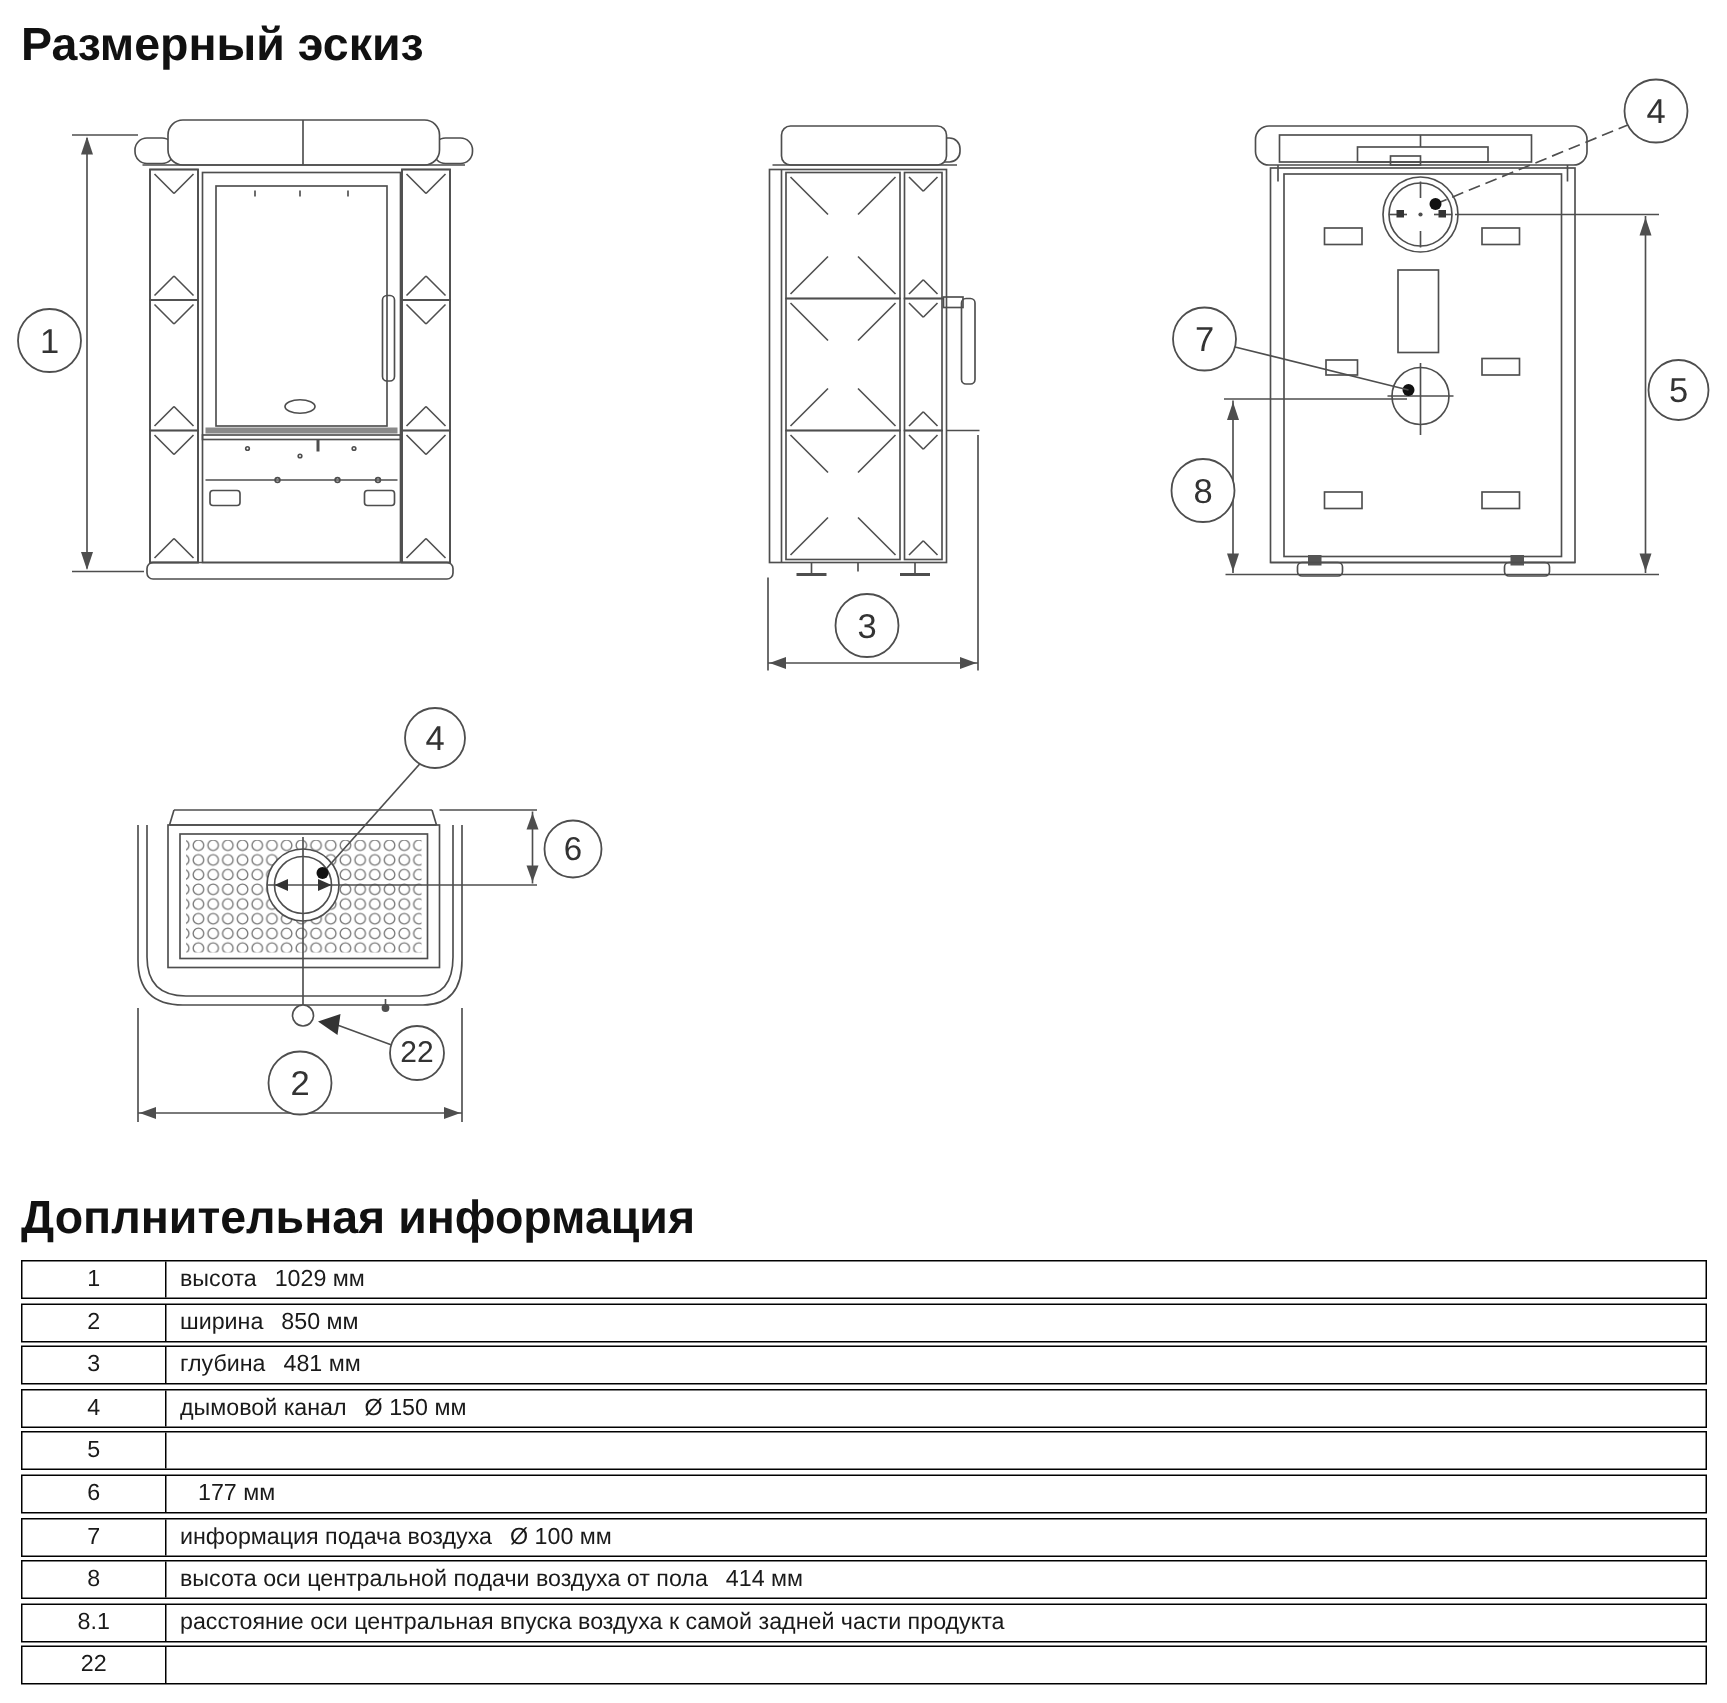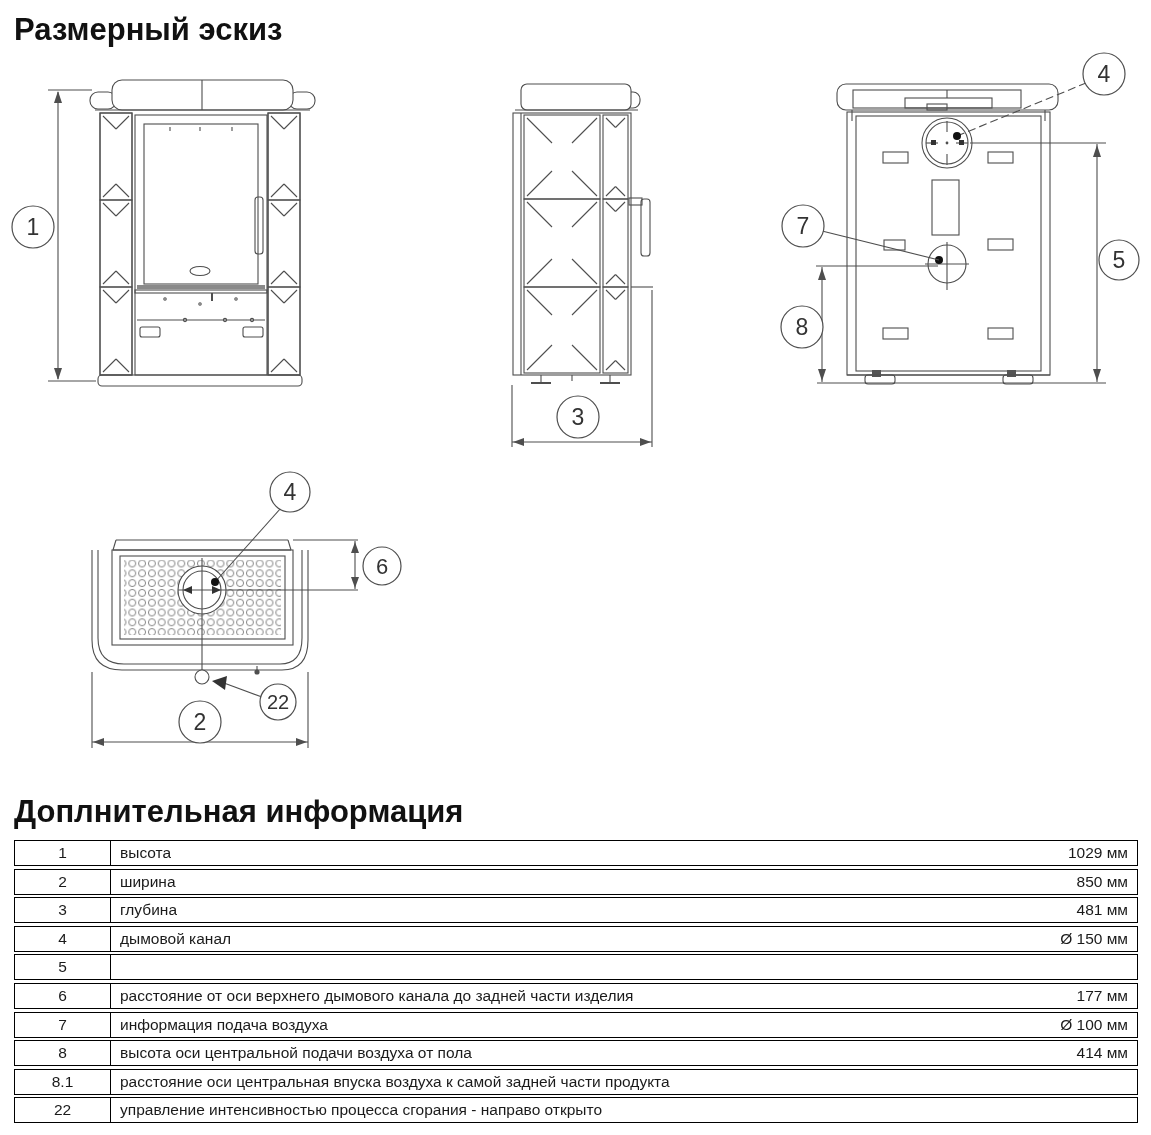--- a/index.html
+++ b/index.html
@@ -11,21 +11,21 @@
   #title1{top:12px;}
   #title2{top:794px;}
   .sketch{position:absolute;left:0;top:0;width:1151px;height:790px;}
   .infotable{position:absolute;left:14px;top:840px;width:1124px;}
   .t-row{display:flex;align-items:center;border:1.5px solid #000;
          height:26px;margin-bottom:2.6px;box-sizing:border-box;
          font-size:15.5px;color:#1a1a1a;background:#fff;}
   .c-num{width:95px;flex:0 0 95px;text-align:center;
          border-right:1.5px solid #000;align-self:stretch;
          display:flex;align-items:center;justify-content:center;}
-  .c-body{flex:1;display:flex;justify-content:space-between;
+  .c-body{flex:1;display:flex;
           align-items:center;padding:0 9px;min-width:0;}
   .c-desc{white-space:nowrap;overflow:hidden;}
   .c-val{white-space:nowrap;text-align:right;padding-left:12px;}
   svg text.co{fill:#333;font-family:"Liberation Sans",sans-serif;}
 </style>
 </head>
 <body>
 
 <div class="page">
 
@@ -356,21 +356,20 @@
           <span class="c-desc">дымовой канал</span>
           <span class="c-val">Ø 150 мм</span>
         </div>
     </div>
     <div class="t-row">
       <div class="c-num">5</div>
     </div>
     <div class="t-row">
       <div class="c-num">6</div>
       <div class="c-body">
-          <span class="c-desc">расстояние от оси верхнего дымового канала до задней части изделия</span>
           <span class="c-val">177 мм</span>
         </div>
     </div>
     <div class="t-row">
       <div class="c-num">7</div>
       <div class="c-body">
           <span class="c-desc">информация подача воздуха</span>
           <span class="c-val">Ø 100 мм</span>
         </div>
     </div>
@@ -383,19 +382,15 @@
     </div>
     <div class="t-row">
       <div class="c-num">8.1</div>
       <div class="c-body">
           <span class="c-desc">расстояние оси центральная впуска воздуха к самой задней части продукта</span>
           <span class="c-val"></span>
         </div>
     </div>
     <div class="t-row">
       <div class="c-num">22</div>
-      <div class="c-body">
-          <span class="c-desc">управление интенсивностью процесса сгорания - направо открыто</span>
-          <span class="c-val"></span>
-        </div>
     </div>
   </div>
 </div>
 
 </body></html>

